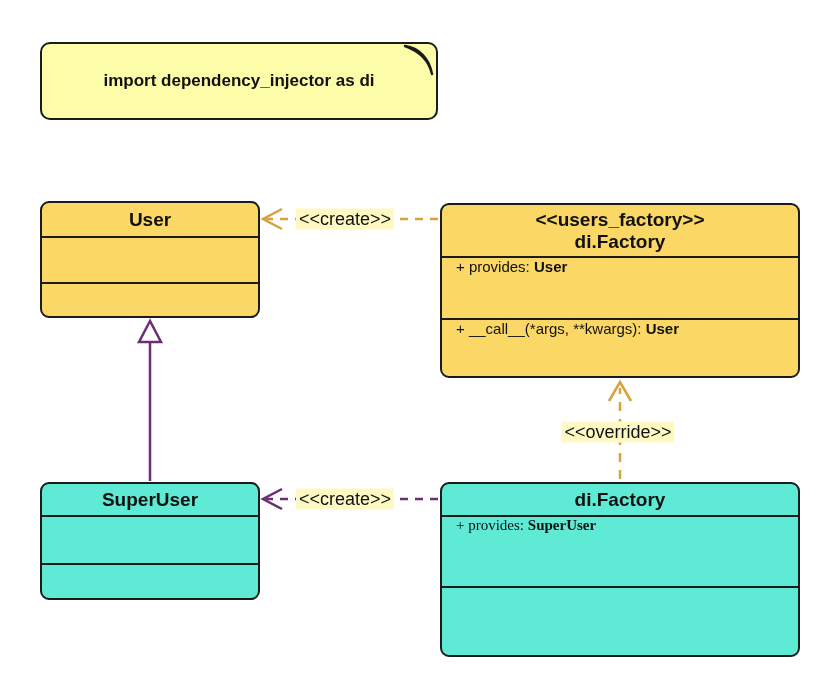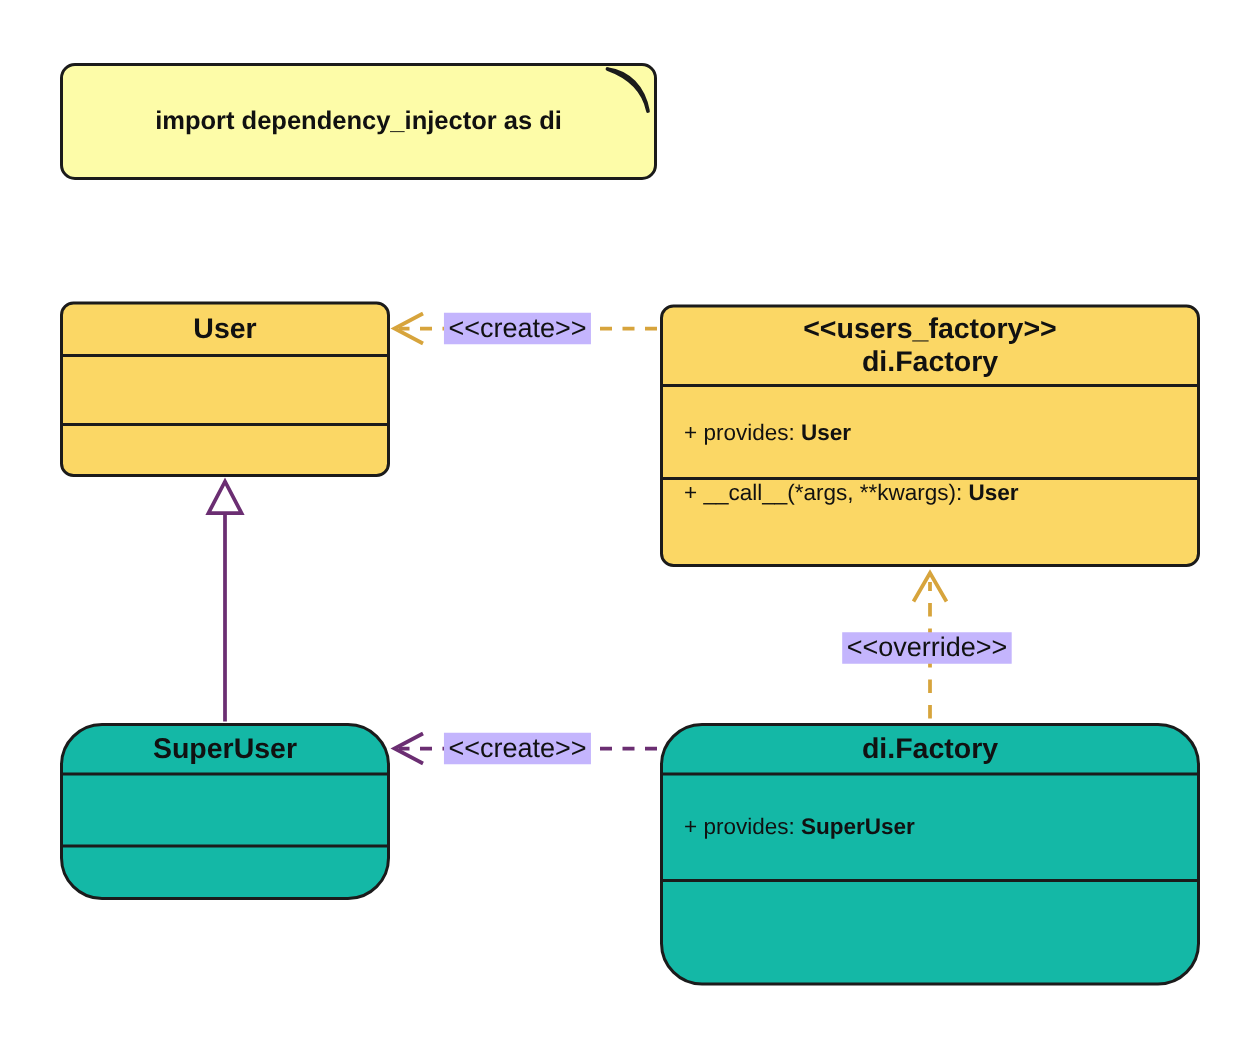--- a/index.html
+++ b/index.html
@@ -18,54 +18,54 @@
     font-weight:bold; font-size:17px;
   }
   .note-curl { position:absolute; top:-1px; right:-1px; width:36px; height:36px; }
 
   
   .uml-class {
     position:absolute; border:2px solid #1B1B1B; border-radius:9px;
     display:flex; flex-direction:column; overflow:hidden;
   }
   .uml-class.yellow { background:#FBD765; }
-  .uml-class.purple { background:#14b8a6;border-radius:28px; }
+  .uml-class.purple { background:#5eead4; }
 
   .c-header {
     flex:0 0 auto; border-bottom:2px solid #1B1B1B;
     display:flex; flex-direction:column; align-items:center; justify-content:center;
     font-weight:bold; font-size:19px; line-height:22px; text-align:center;
   }
-  .c-attrs  { flex:0 0 auto; border-bottom:2px solid #1B1B1B; display:flex; align-items:center; }
+  .c-attrs  { flex:0 0 auto; border-bottom:2px solid #1B1B1B; display:flex; }
   .c-methods{ flex:1 1 auto; display:flex; }
 
   .member { padding-left:14px; font-size:15px; white-space:pre; }
   .member b { font-weight:bold; }
 
   
   .box-user          { left:40px;  top:201px; width:220px; height:117px; }
   .box-user .c-header{ height:35px; }
   .box-user .c-attrs { height:46px; }
 
   .box-users-factory { left:440px; top:203px; width:360px; height:175px; }
   .box-users-factory .c-header{ height:53px; }
   .box-users-factory .c-attrs { height:62px; }
 
   .box-superuser          { left:40px; top:482px; width:220px; height:118px; }
   .box-superuser .c-header{ height:33px; }
   .box-superuser .c-attrs { height:48px; }
 
   .box-superuser-factory { left:440px; top:482px; width:360px; height:175px; }
   .box-superuser-factory .c-header{ height:33px; }
-  .box-superuser-factory .c-attrs { height:71px; }
+  .box-superuser-factory .c-attrs { height:71px;font-family:Liberation Serif, serif; }
 
   
   .edge-label {
     position:absolute; transform:translate(-50%,-50%);
-    background:#c4b5fd; padding:0 3px; font-size:18px; white-space:nowrap;
+    background:#fef9c3; padding:0 3px; font-size:18px; white-space:nowrap;
   }
 </style>
 </head>
 <body>
 
 <div class="canvas">
 
   <svg class="edges-svg" viewBox="0 0 840 700">
 
     <g stroke="#D7A43C" stroke-width="2.5" fill="none">

